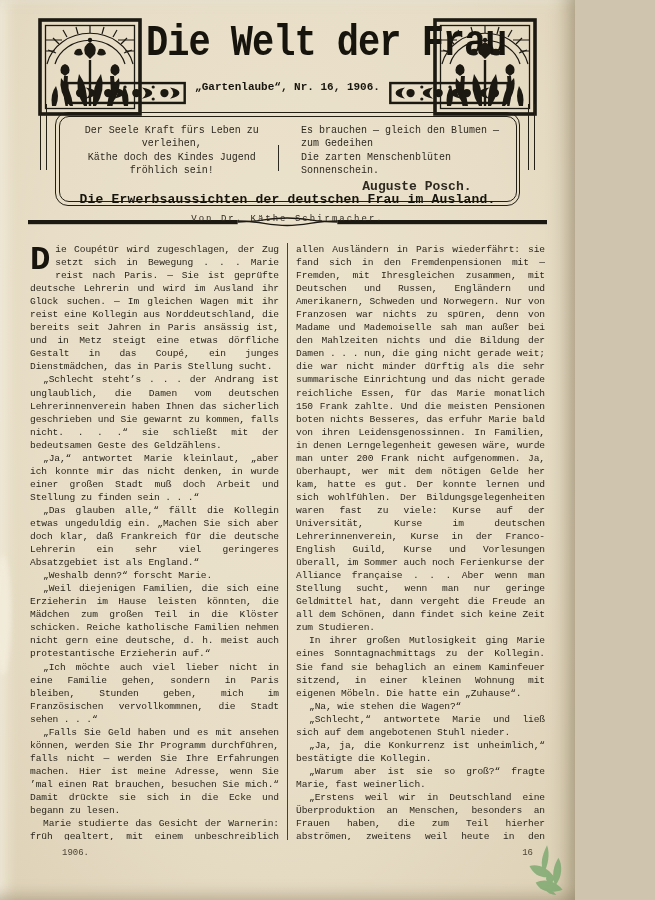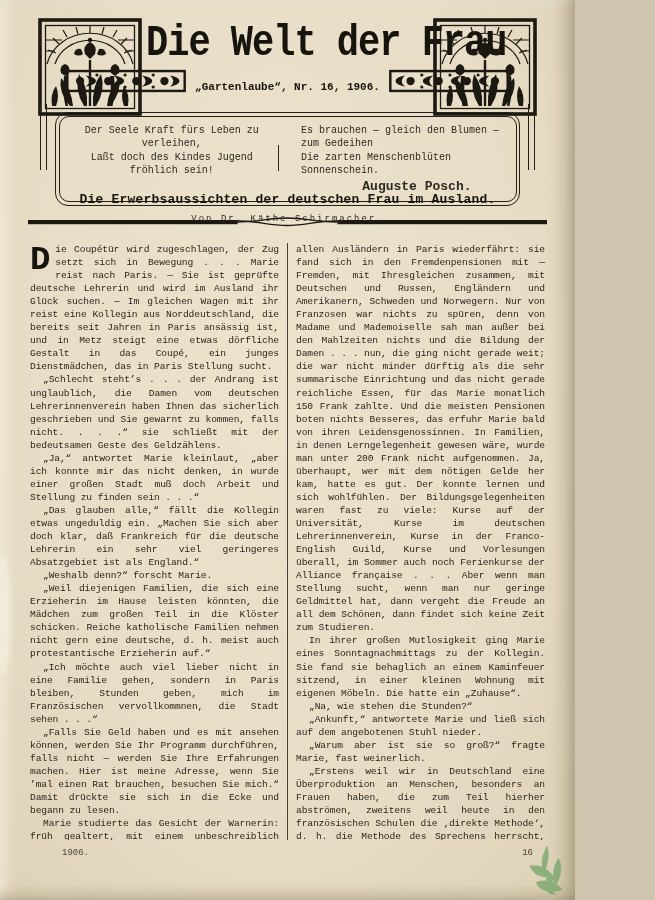--- a/index.html
+++ b/index.html
@@ -16,21 +16,21 @@
   
   .masthead{position:absolute;top:14px;left:28px;right:28px;height:102px;}
   .corner{position:absolute;top:4px;width:104px;height:98px;}
   .corner.left{left:10px;}
   .corner.right{right:10px;transform:scaleX(-1);}
   .mast-center{position:absolute;left:118px;right:118px;top:4px;text-align:center;}
   .mast-title{
     font-size:37px;font-weight:bold;letter-spacing:-1px;color:#17140e;
     transform:scaleY(1.18);transform-origin:top center;white-space:nowrap;
   }
-  .mast-sub-row{display:flex;align-items:flex-end;justify-content:center;gap:9px;margin-top:9px;}
+  .mast-sub-row{display:flex;align-items:flex-start;justify-content:center;gap:9px;margin-top:21px;}
   .band{width:120px;height:24px;flex:0 0 auto;}
   .band.right{transform:scaleX(-1);}
   .mast-issue{font-size:11px;font-weight:bold;white-space:nowrap;color:#17140e;}
   
   .motto-wrap{position:absolute;top:112px;left:28px;right:28px;}
   .conn{position:absolute;top:-8px;width:5px;height:66px;border-left:1.4px solid #241f15;border-right:1.4px solid #241f15;}
   .conn.left{left:12px;}
   .conn.right{right:12px;}
   .motto-box{margin:0 27px;border:1.4px solid #241f15;border-radius:13px;padding:2.5px;}
   .motto-inner{border:1px solid #241f15;border-radius:10px;display:flex;align-items:flex-start;padding:7px 10px 8px;}
@@ -183,21 +183,21 @@
     </svg>
   </div>
 
   <div class="motto-wrap">
     <div class="conn left"></div>
     <div class="conn right"></div>
     <div class="motto-box">
       <div class="motto-inner">
         <div class="motto left">
           <div>Der Seele Kraft fürs Leben zu verleihen,</div>
-          <div>Laßt doch des Kindes Jugend fröhlich sein!</div>
+          <div>Käthe doch des Kindes Jugend fröhlich sein!</div>
         </div>
         <div class="motto-divider"></div>
         <div class="motto right">
           <div>Es brauchen — gleich den Blumen — zum Gedeihen</div>
           <div>Die zarten Menschenblüten Sonnenschein.</div>
           <div class="signature">Auguste Posch.</div>
         </div>
       </div>
     </div>
     <svg class="twist-bar" viewBox="0 0 599 14" preserveAspectRatio="none">
@@ -225,22 +225,23 @@
       <p>„Falls Sie Geld haben und es mit ansehen können, werden Sie Ihr Programm durchführen, falls nicht — werden Sie Ihre Erfahrungen machen. Hier ist meine Adresse, wenn Sie ’mal einen Rat brauchen, besuchen Sie mich.“ Damit drückte sie sich in die Ecke und begann zu lesen.</p>
       <p>Marie studierte das Gesicht der Warnerin: früh gealtert, mit einem unbeschreiblich spöttischen Zug um den Mund, dessen Lächeln aber eigentlich gütig war.</p>
       <p>Die hat das Leben mitgenommen, dachte Frau.</p>
       <p>Als bei der Ankunft in Paris das dörfliche Dienstmädchen sich ungeschickt vor den beiden Lehrerinnen herschob, sagte die Kollegin noch kurz: „Die wird eher in Lohn und Brot sein als Sie.“</p>
 
     </div>
     <div class="col-divider"></div>
     <div class="col" lang="de">
       <p class="cont">allen Ausländern in Paris wiederfährt: sie fand sich in den Fremdenpensionen mit — Fremden, mit Ihresgleichen zusammen, mit Deutschen und Russen, Engländern und Amerikanern, Schweden und Norwegern. Nur von Franzosen war nichts zu spüren, denn von Madame und Mademoiselle sah man außer bei den Mahlzeiten nichts und die Bildung der Damen . . . nun, die ging nicht gerade weit; die war nicht minder dürftig als die sehr summarische Einrichtung und das nicht gerade reichliche Essen, für das Marie monatlich 150 Frank zahlte. Und die meisten Pensionen boten nichts Besseres, das erfuhr Marie bald von ihren Leidensgenossinnen. In Familien, in denen Lerngelegenheit gewesen wäre, wurde man unter 200 Frank nicht aufgenommen. Ja, überhaupt, wer mit dem nötigen Gelde her kam, hatte es gut. Der konnte lernen und sich wohlfühlen. Der Bildungsgelegenheiten waren fast zu viele: Kurse auf der Universität, Kurse im deutschen Lehrerinnenverein, Kurse in der Franco-English Guild, Kurse und Vorlesungen überall, im Sommer auch noch Ferienkurse der Alliance française . . . Aber wenn man Stellung sucht, wenn man nur geringe Geldmittel hat, dann vergeht die Freude an all dem Schönen, dann findet sich keine Zeit zum Studieren.</p>
       <p>In ihrer großen Mutlosigkeit ging Marie eines Sonntagnachmittags zu der Kollegin. Sie fand sie behaglich an einem Kaminfeuer sitzend, in einer kleinen Wohnung mit eigenen Möbeln. Die hatte ein „Zuhause“.</p>
-      <p>„Na, wie stehen die Stunden?“</p>
-      <p>„Ankunft,“ antwortete Marie und ließ sich auf dem angebotenen Stuhl nieder.</p>
+      <p>„Na, wie stehen die Wagen?“</p>
+      <p>„Schlecht,“ antwortete Marie und ließ sich auf dem angebotenen Stuhl nieder.</p>
+      <p>„Ja, ja, die Konkurrenz ist unheimlich,“ bestätigte die Kollegin.</p>
       <p>„Warum aber ist sie so groß?“ fragte Marie, fast weinerlich.</p>
       <p>„Erstens weil wir in Deutschland eine Überproduktion an Menschen, besonders an Frauen haben, die zum Teil hierher abströmen, zweitens weil heute in den französischen Schulen die ‚direkte Methode‘, d. h. die Methode des Sprechens herrscht, und nun alles, was deutsch reden kann, sich hier anbietet: Dienstmädchen, Bonnen, junge Mädchen aller Stände und Bildungsgrade, ohne Prüfung, ohne Diplom — da wird die geprüfte Lehrerin ganz in den Hintergrund geschoben. Sie kann ihre Preise von fünf Frank die Stunde nicht aufrecht erhalten, man will nicht mehr Unterricht, sondern nur Konversation. Die eine unterbietet die andere, und deutsche Stunden werden heute schon für 50 Centimes erteilt. Die Behandlung ist dem gemischten Publikum entsprechend. Die französischen Familien können sich zum Teil nicht vorstellen, daß sie junge Mädchen aus guten Häusern vor sich haben, denn französische Eltern lassen ihre Töchter nicht so in die Welt hinausgehen, und da die deutsche Sprach- oder vielmehr Sprechlehrerin heute aus den verschiedensten Gesellschaftsklassen stammt — sie ist sowohl Offizierstochter wie Schusters-</p>
     </div>
   </div>
 
   <div class="footer">
     <span class="year">1906.</span>
     <span class="pageno">16</span>
   </div>
 

